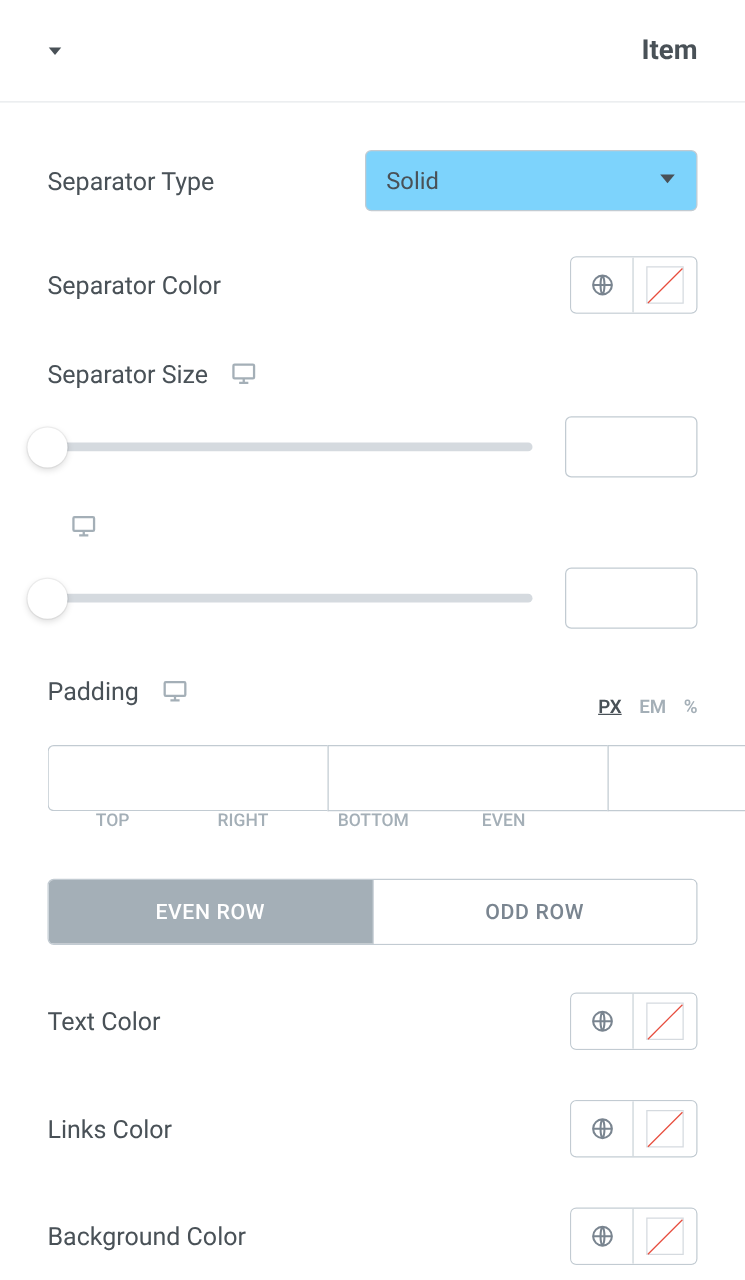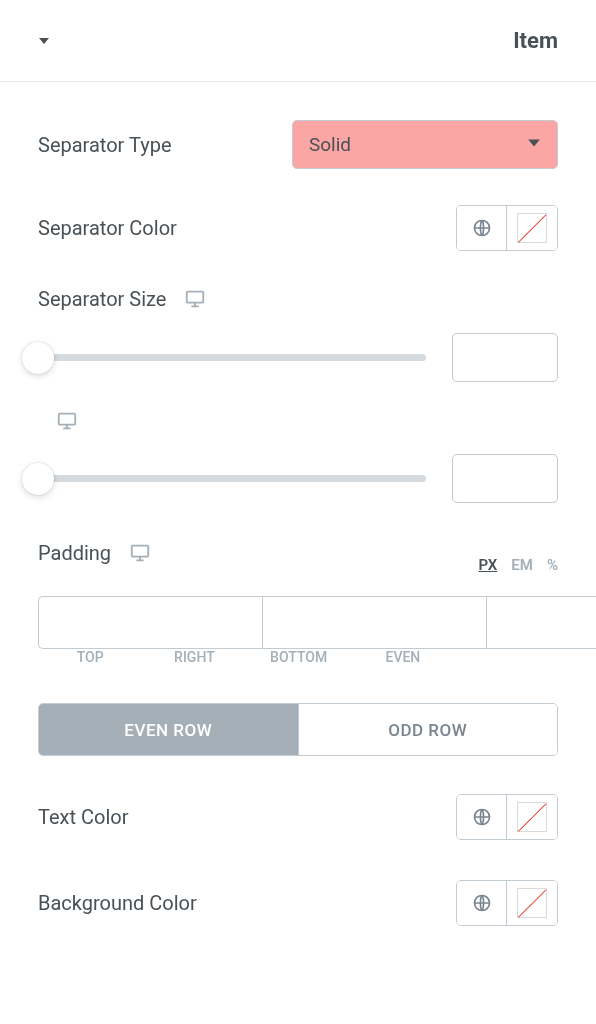--- a/index.html
+++ b/index.html
@@ -48,21 +48,21 @@
       margin-left: 18px;
       display: flex;
       align-items: center;
       color: #a4afb7;
     }
     .select-control {
       width: 266px;
       height: 49px;
       border: 1px solid #c2cbd2;
       border-radius: 5px;
-      background: #fca5a5;
+      background: #7dd3fc;
       display: flex;
       align-items: center;
       justify-content: space-between;
       padding: 0 16px;
       cursor: pointer;
     }
     .select-value {
       font-size: 19px;
       color: #495157;
     }
@@ -340,20 +340,34 @@
             <circle cx="12" cy="12" r="9"></circle>
             <path d="M3 12h18M12 3c2.5 3 2.5 15 0 18M12 3c-2.5 3-2.5 15 0 18"></path>
           </svg>
       </div>
       <div class="color-swatch">
         <div class="color-swatch-box"></div>
       </div>
     </div>
   </div>
 
+  <div class="color-row">
+    <span class="label">Links Color</span>
+    <div class="color-control">
+      <div class="color-globe">
+        <svg width="20" height="20" viewBox="0 0 24 24" fill="none" stroke="#7a8590" stroke-width="2">
+            <circle cx="12" cy="12" r="9"></circle>
+            <path d="M3 12h18M12 3c2.5 3 2.5 15 0 18M12 3c-2.5 3-2.5 15 0 18"></path>
+          </svg>
+      </div>
+      <div class="color-swatch">
+        <div class="color-swatch-box"></div>
+      </div>
+    </div>
+  </div>
 
   <div class="color-row">
     <span class="label">Background Color</span>
     <div class="color-control">
       <div class="color-globe">
         <svg width="20" height="20" viewBox="0 0 24 24" fill="none" stroke="#7a8590" stroke-width="2">
             <circle cx="12" cy="12" r="9"></circle>
             <path d="M3 12h18M12 3c2.5 3 2.5 15 0 18M12 3c-2.5 3-2.5 15 0 18"></path>
           </svg>
       </div>

